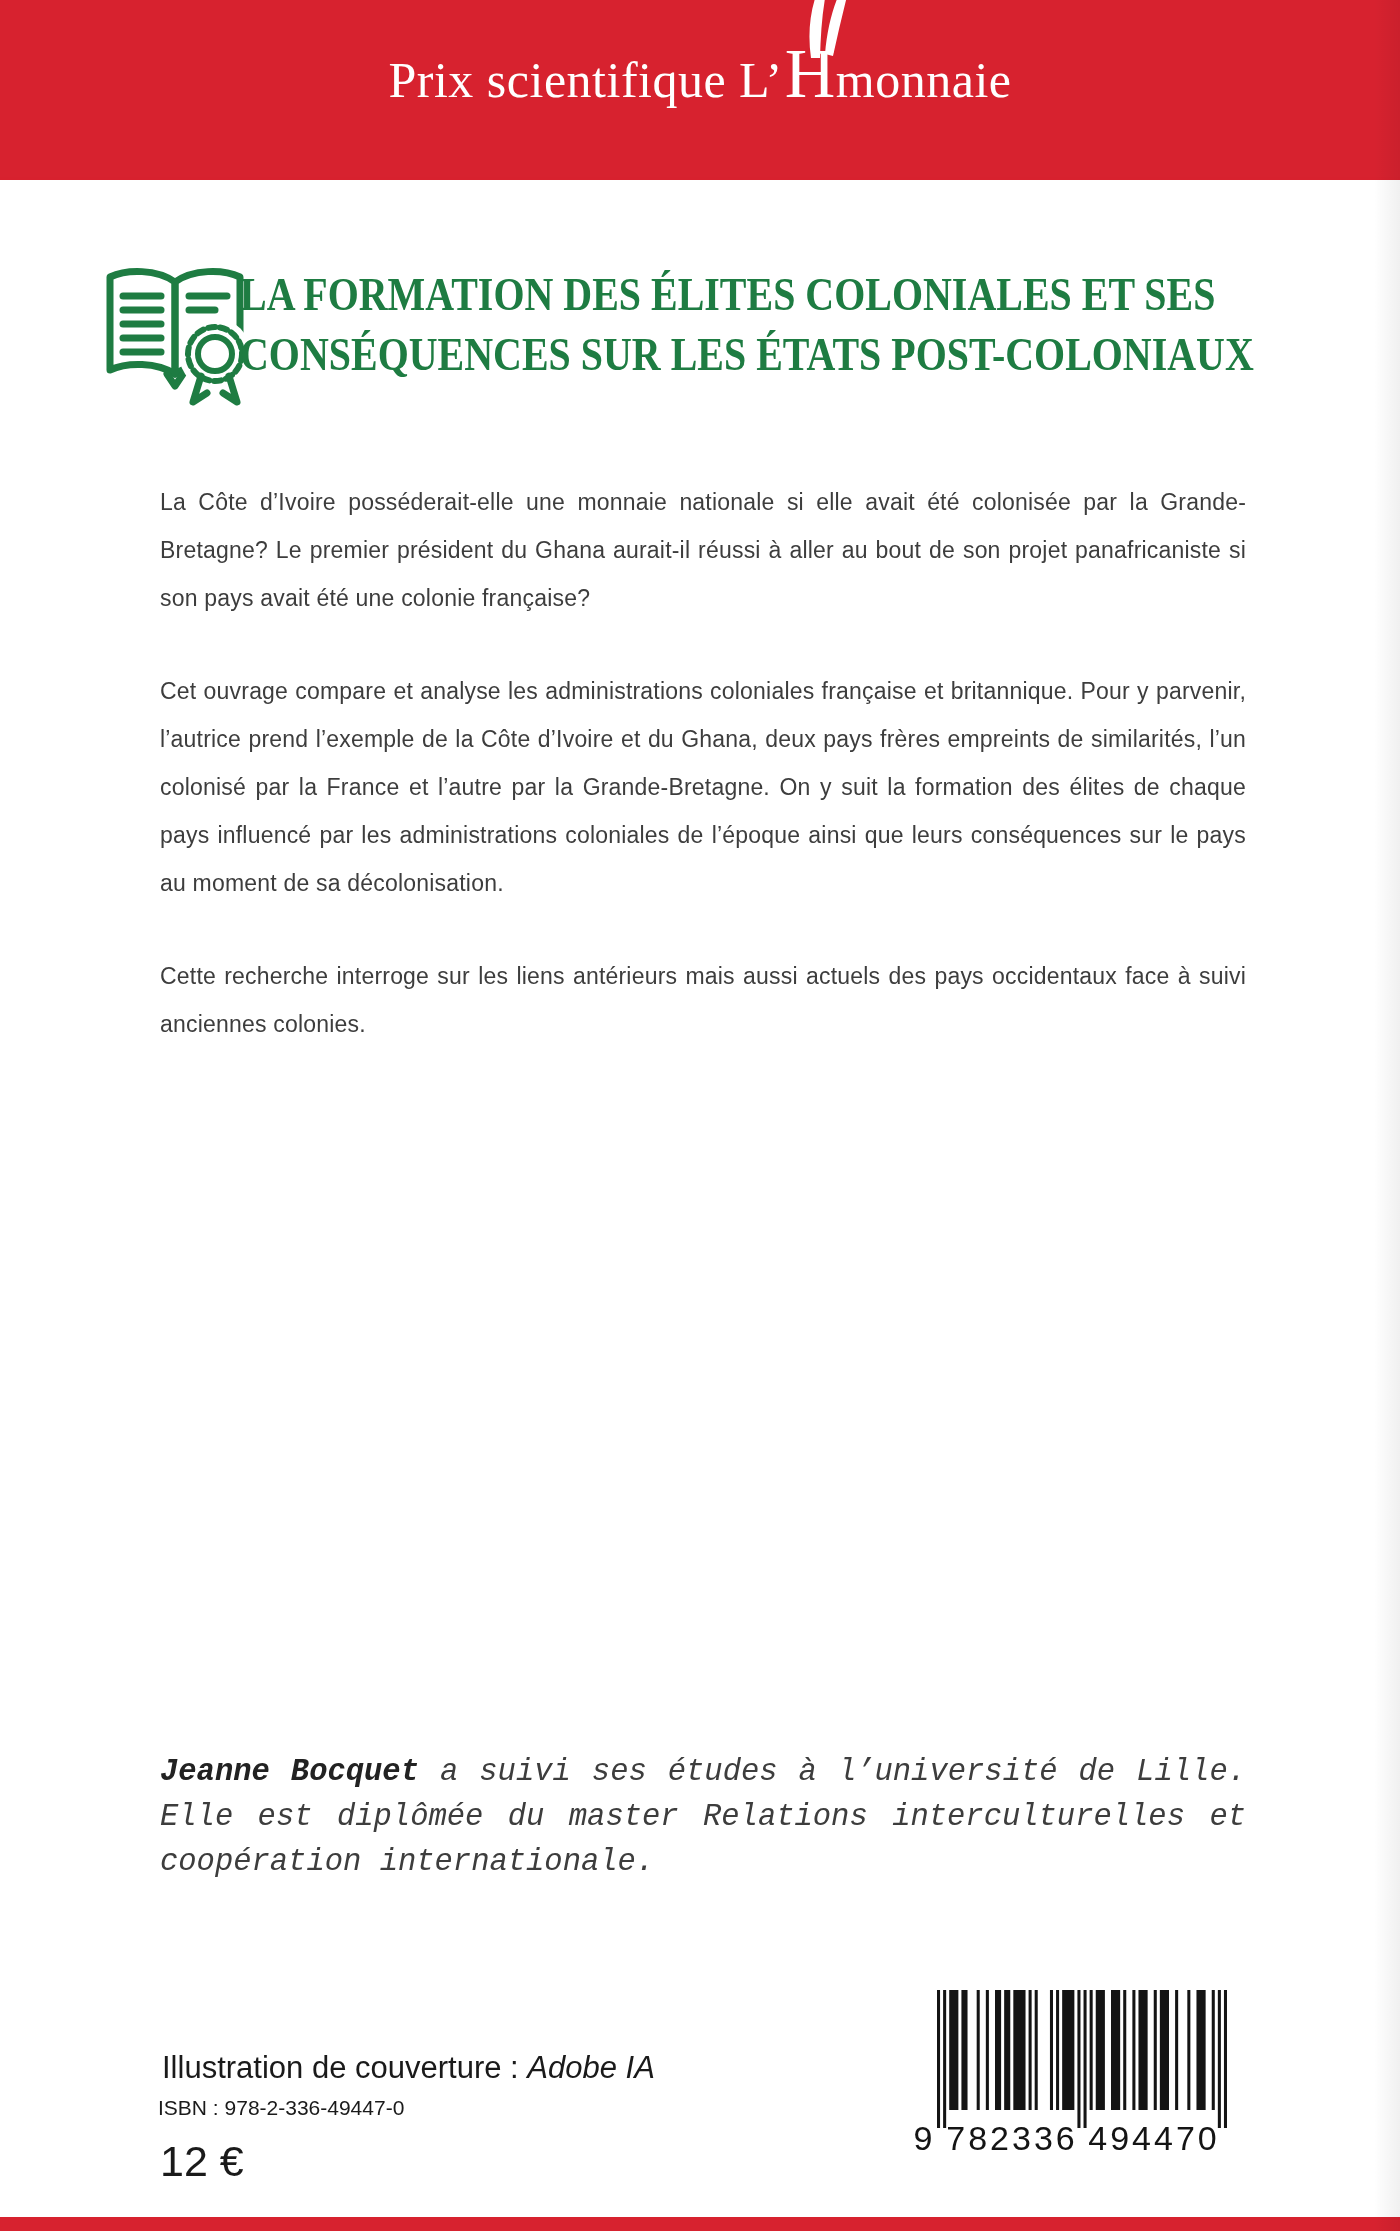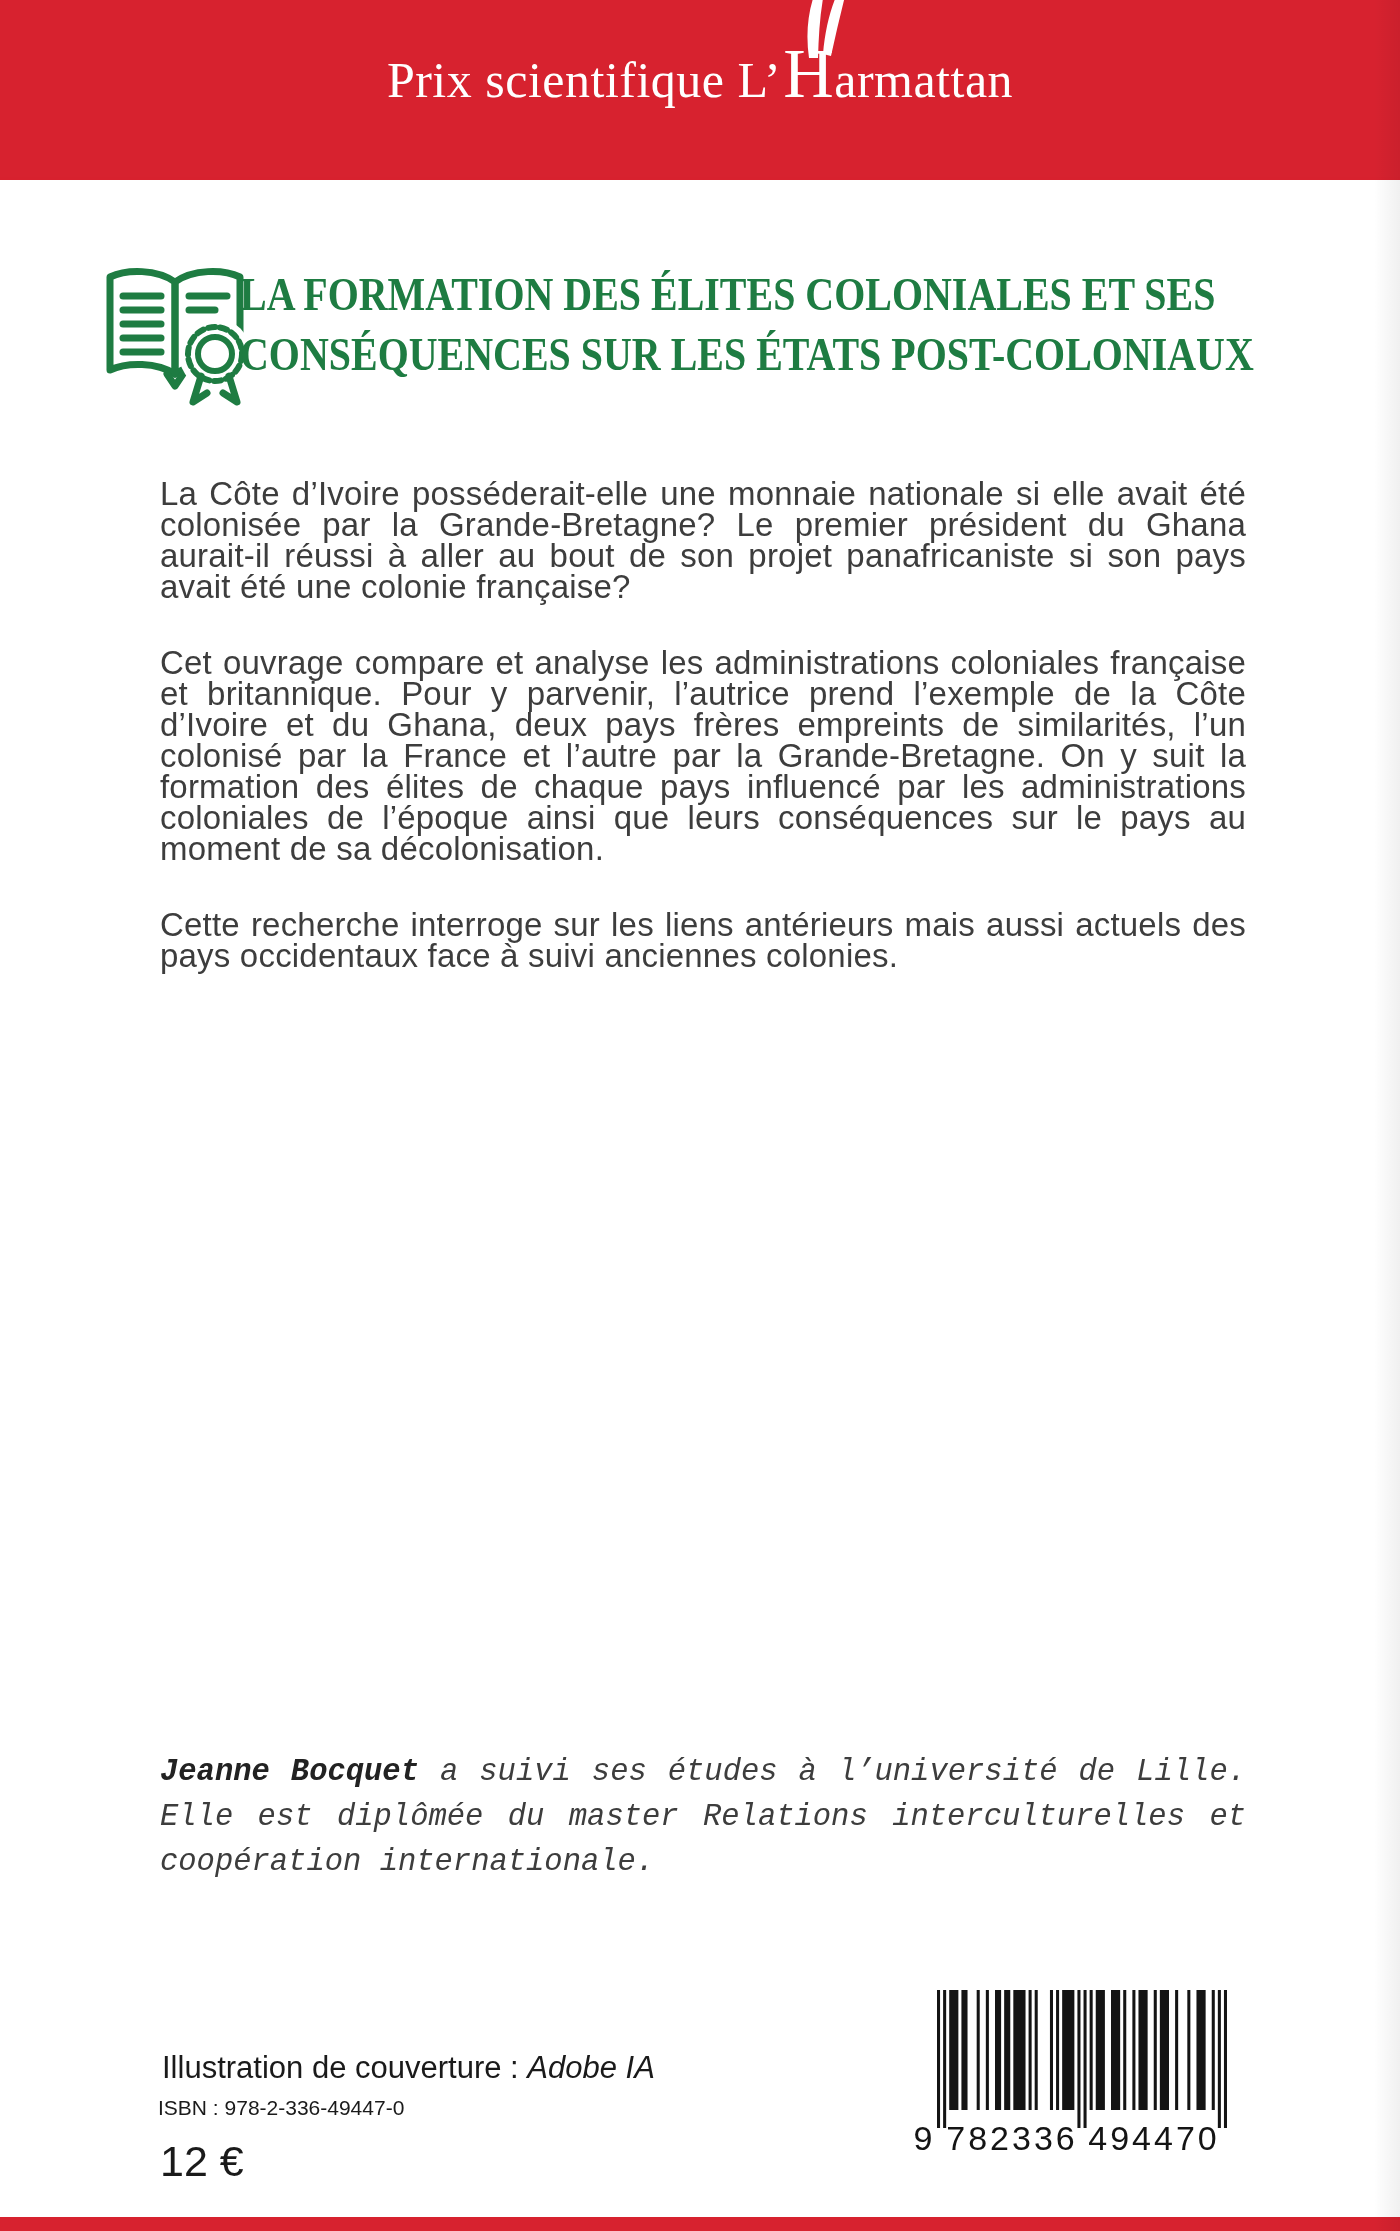--- a/index.html
+++ b/index.html
@@ -51,21 +51,21 @@
     font-family:"Liberation Serif", serif;
     font-weight:700;
     font-size:47px;line-height:60px;letter-spacing:0px;
     white-space:nowrap;
   }
 
   
   .synopsis{position:absolute;left:160px;top:478px;width:1086px;}
   .synopsis p{
     margin:0 0 45px 0;
-    font-size:33px;line-height:31px;
+    font-size:23px;line-height:48px;
     letter-spacing:0.2px;
     color:var(--text,#3d3d3d);
     text-align:justify;
   }
 
   
   .bio{
     position:absolute;left:160px;top:1750px;width:1086px;
     font-style:italic;font-size:30.5px;line-height:45px;
     color:var(--text,#3d3d3d);
@@ -100,21 +100,21 @@
 </head>
 <body>
 
 <div class="page">
 
   <header class="banner">
     <div class="banner-text">
       <span>Prix scientifique L’</span><span class="big-h"><svg class="feather" viewBox="0 0 52 92" xmlns="http://www.w3.org/2000/svg">
             <path d="M10,92 C5,58 12,22 32,0 C22,30 20,60 19,92 Z" fill="#ffffff"></path>
             <path d="M24,88 C27,54 36,24 52,6 C45,34 38,62 32,90 Z" fill="#ffffff"></path>
-          </svg><span>H</span></span><span>armattan</span>
+          </svg><span>H</span></span><span>monnaie</span>
     </div>
   </header>
 
   <svg class="title-icon" viewBox="0 0 168 148" xmlns="http://www.w3.org/2000/svg" fill="none" stroke="#1e7c42" stroke-width="7" stroke-linecap="round" stroke-linejoin="round">
     <path d="M80,22 C62,9 32,9 15,17 L15,110 C32,102 62,102 80,114 Z"></path>
     <path d="M80,22 C98,9 128,9 145,17 L145,110 C128,102 98,102 80,114 Z"></path>
     <path d="M72,114 L80,126 L88,114"></path>
     <line x1="28" y1="36" x2="66" y2="36"></line>
     <line x1="28" y1="50" x2="66" y2="50"></line>
     <line x1="28" y1="64" x2="66" y2="64"></line>

